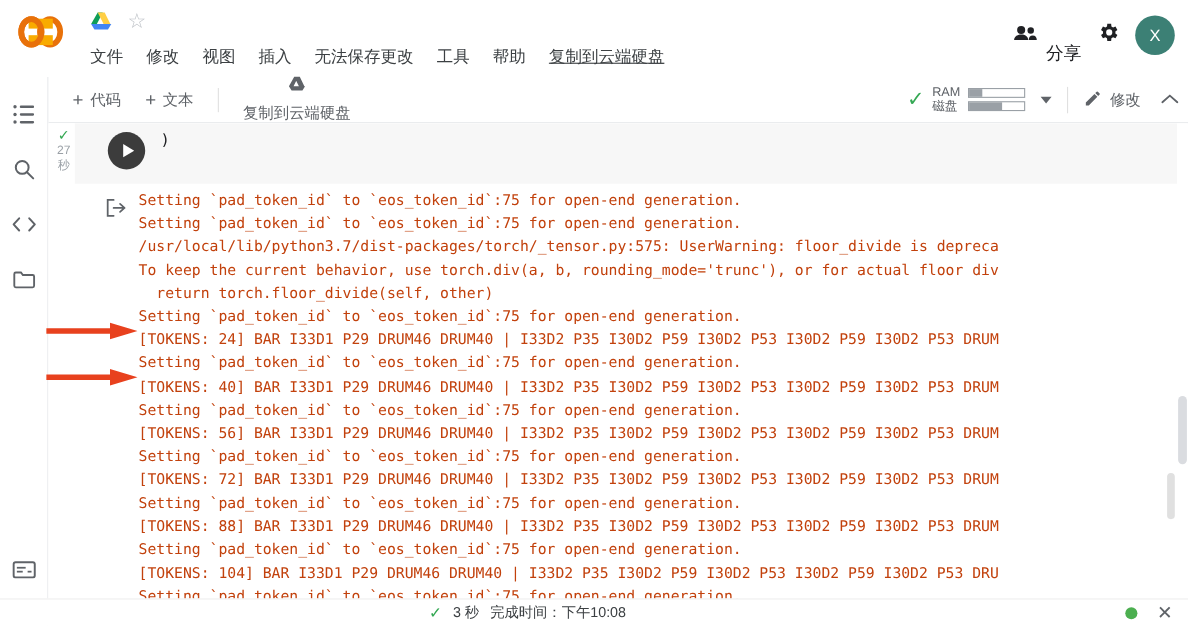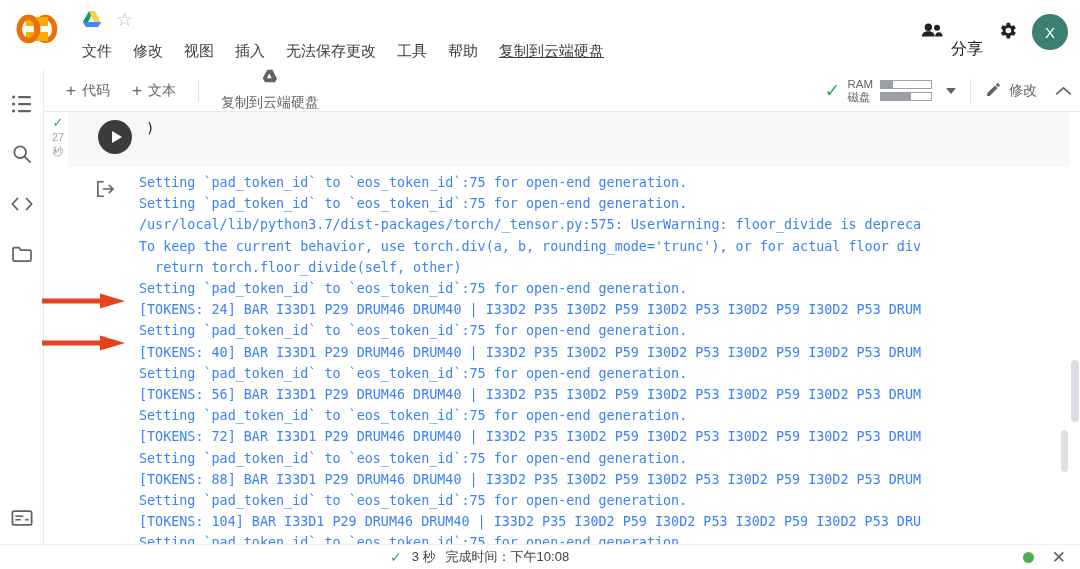--- a/index.html
+++ b/index.html
@@ -125,23 +125,23 @@
   }
 
   .output-area {
     position:absolute; left:24px; top:58px; width:1012px; height:379px;
     background:#fff; overflow:hidden;
   }
   .out-icon {
     position:absolute; left:28px; top:10px; width:20px; height:18px; color:#5f6368;
   }
   .out-text {
-    position:absolute; left:71px; top:2px; right:0;
+    position:absolute; left:58px; top:2px; right:0;
     font-family:"DejaVu Sans Mono","Liberation Mono",monospace;
-    font-size:13.4px; line-height:21.2px; color:#3b82f6;
+    font-size:13.4px; line-height:21.2px; color:#c2410c;
     white-space:pre; letter-spacing:0px;
   }
   .out-line { white-space:pre; }
 
   
   .vscroll-track {
     position:absolute; right:0px; top:112px; width:10px; height:437px; background:#fff;
   }
   .vscroll-thumb {
     position:absolute; right:1px; top:360px; width:8px; height:62px;

